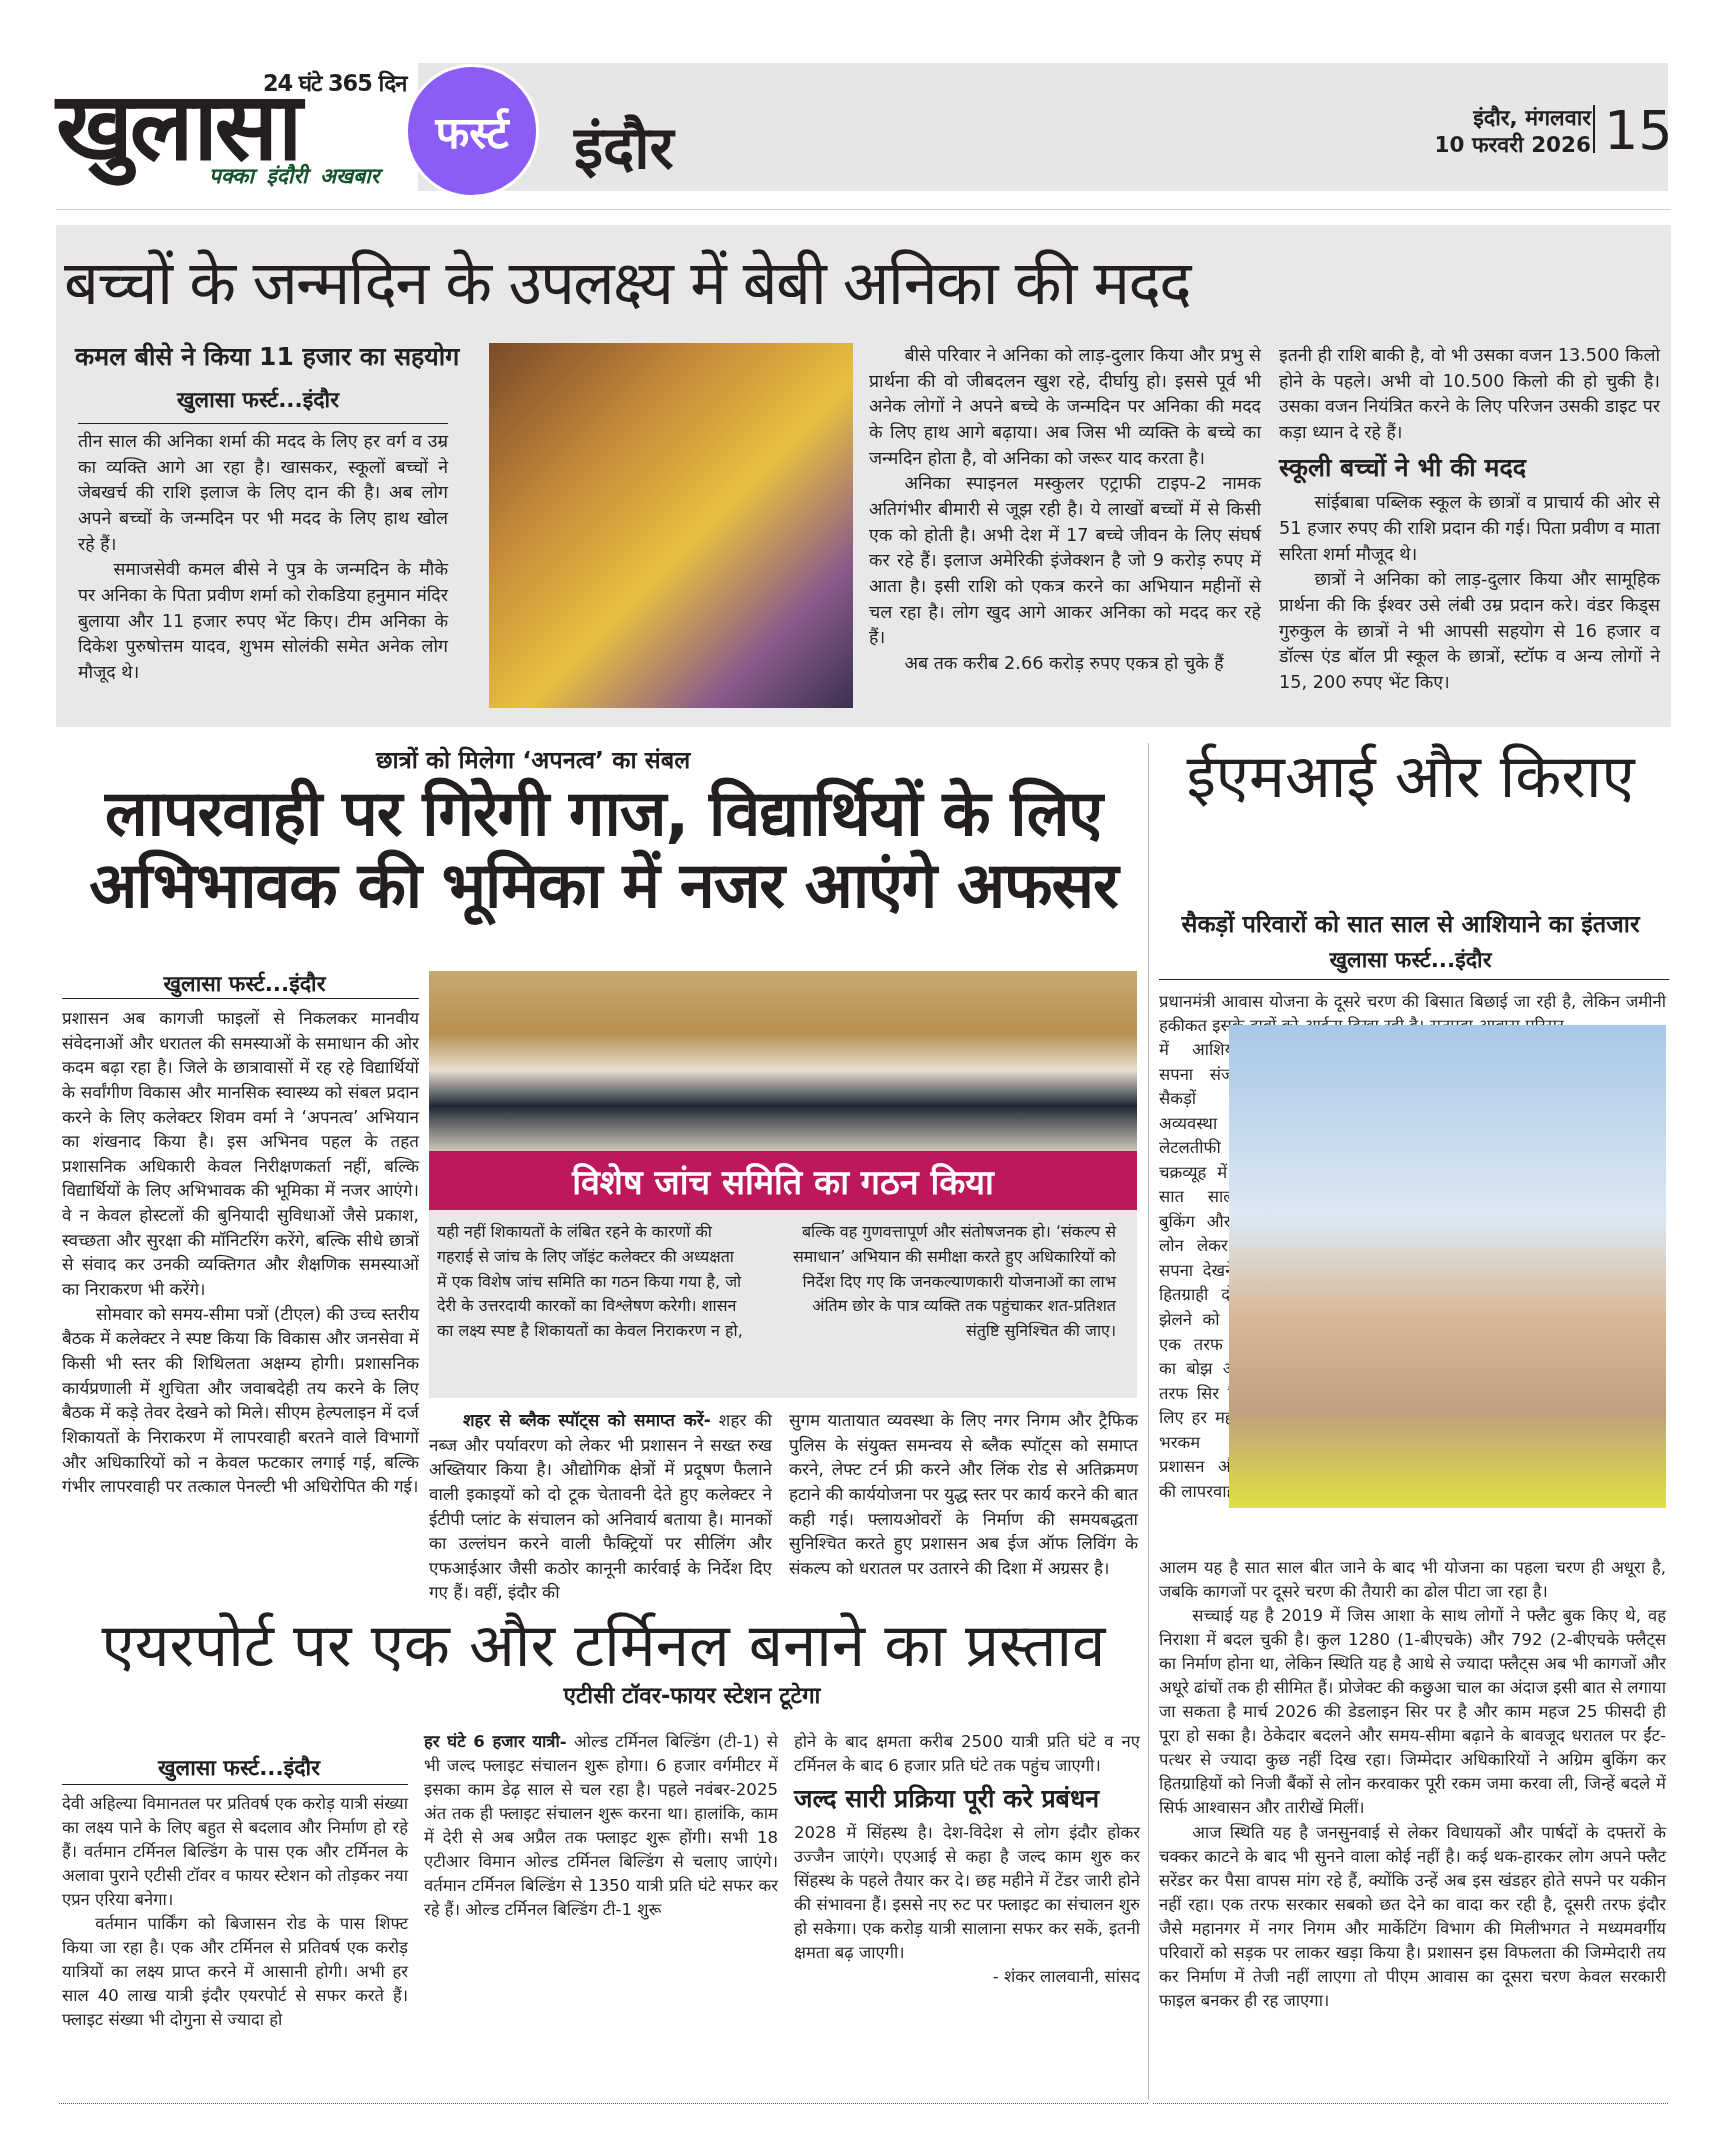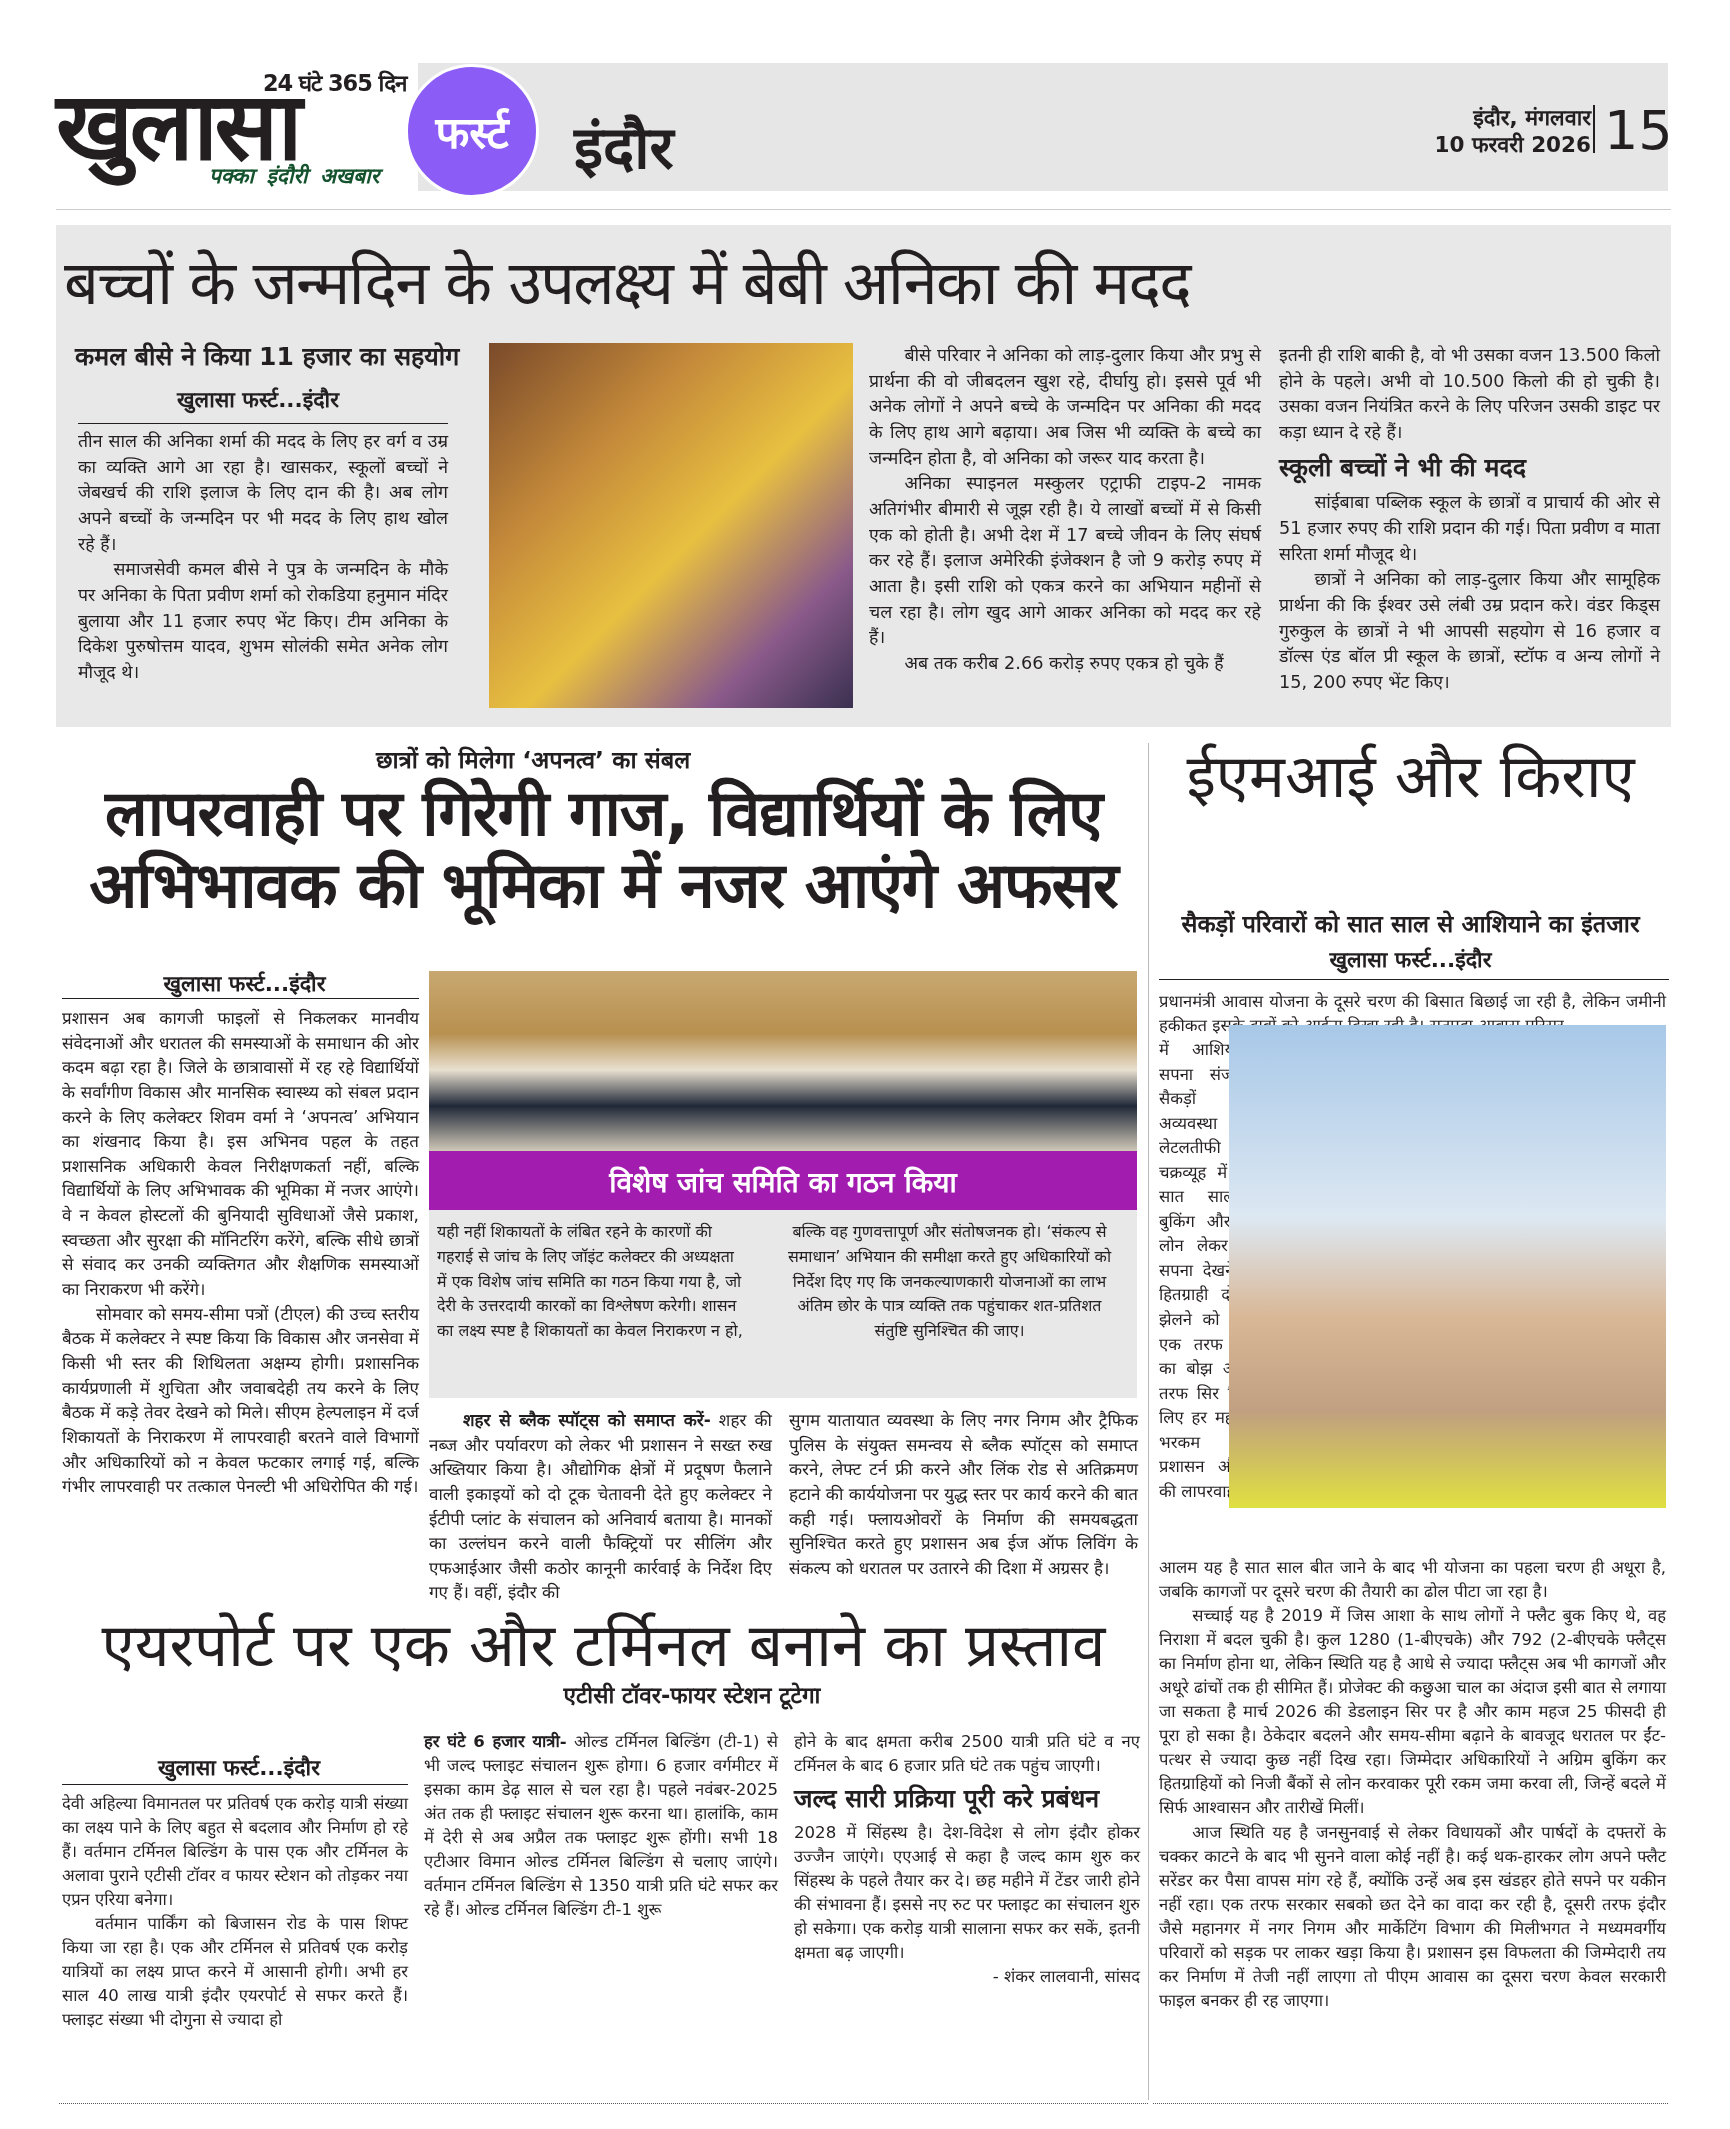--- a/index.html
+++ b/index.html
@@ -26,21 +26,21 @@
   .body p.noindent { text-indent: 0; }
   .photo { background: linear-gradient(135deg, #7a4a2a 0%, #c58a3a 30%, #e8c040 55%, #8a5a8a 80%, #3a3050 100%); }
   .photo2 { background: linear-gradient(180deg, #c8a870 0%, #b89050 35%, #e8e0d0 55%, #202838 75%, #d0c8b8 100%); }
   .photo3 { background: linear-gradient(180deg, #a8c8e8 0%, #dde8f2 40%, #d9b898 60%, #c0a080 80%, #e0e040 100%); }
   .subhead2 { font-size: 25px; font-weight: bold; }
 
   .kicker { left: 376px; top: 743px; font-size: 23.6px; font-weight: bold; }
   .h2 { left: 59px; top: 778px; width: 1089px; font-size: 63px; font-weight: bold; line-height: 1.15; text-align: center; letter-spacing: -1.1px; }
   .h3 { left: 1153px; top: 743px; width: 515px; font-size: 60px; line-height: 1.12; text-align: center; }
   .h3sub { left: 1153px; top: 907px; width: 515px; font-size: 23.6px; font-weight: bold; text-align: center; }
-  .caption-red { background: #a21caf; color: #fff; font-size: 28px; font-weight: bold; text-align: center; display: flex; align-items: center; justify-content: center; }
+  .caption-red { background: #be185d; color: #fff; font-size: 34px; font-weight: bold; text-align: center; display: flex; align-items: center; justify-content: center; }
   .boxed { background: #e8e8e8; }
   .h4 { left: 59px; top: 1615px; width: 1089px; font-size: 60px; line-height: 1; text-align: center; }
   .h4sub { left: 59px; top: 1679px; width: 1089px; text-align: center; font-size: 22.5px; font-weight: bold; padding-left: 177px; }
   .dotted { border-top: 1.6px dotted #555; height: 0; }
   .vsep { width: 1.1px; background: #bbb; }
 </style>
 </head>
 <body>
 
 <div class="abs masthead-bar"></div>
@@ -89,21 +89,21 @@
 <div class="abs byline" style="left:62px; top:968px; width:365px;">खुलासा फर्स्ट...इंदौर</div>
 <div class="abs rule" style="left:62px; top:998px; width:357px; height:0.5px;"></div>
 <div class="abs body" style="left:62px; top:1006px; width:357px; font-size:17px;">
   <p class="noindent">प्रशासन अब कागजी फाइलों से निकलकर मानवीय संवेदनाओं और धरातल की समस्याओं के समाधान की ओर कदम बढ़ा रहा है। जिले के छात्रावासों में रह रहे विद्यार्थियों के सर्वांगीण विकास और मानसिक स्वास्थ्य को संबल प्रदान करने के लिए कलेक्टर शिवम वर्मा ने ‘अपनत्व’ अभियान का शंखनाद किया है। इस अभिनव पहल के तहत प्रशासनिक अधिकारी केवल निरीक्षणकर्ता नहीं, बल्कि विद्यार्थियों के लिए अभिभावक की भूमिका में नजर आएंगे। वे न केवल होस्टलों की बुनियादी सुविधाओं जैसे प्रकाश, स्वच्छता और सुरक्षा की मॉनिटरिंग करेंगे, बल्कि सीधे छात्रों से संवाद कर उनकी व्यक्तिगत और शैक्षणिक समस्याओं का निराकरण भी करेंगे।</p>
   <p>सोमवार को समय-सीमा पत्रों (टीएल) की उच्च स्तरीय बैठक में कलेक्टर ने स्पष्ट किया कि विकास और जनसेवा में किसी भी स्तर की शिथिलता अक्षम्य होगी। प्रशासनिक कार्यप्रणाली में शुचिता और जवाबदेही तय करने के लिए बैठक में कड़े तेवर देखने को मिले। सीएम हेल्पलाइन में दर्ज शिकायतों के निराकरण में लापरवाही बरतने वाले विभागों और अधिकारियों को न केवल फटकार लगाई गई, बल्कि गंभीर लापरवाही पर तत्काल पेनल्टी भी अधिरोपित की गई।</p>
 </div>
 <div class="abs photo2" style="left:429px; top:971px; width:708px; height:180px;"></div>
 <div class="abs caption-red" style="left:429px; top:1151px; width:708px; height:59px;">विशेष जांच समिति का गठन किया</div>
 <div class="abs boxed" style="left:429px; top:1210px; width:708px; height:188px;"></div>
 <div class="abs body" style="left:437px; top:1220px; width:311px; font-size:16px; line-height:1.55; text-align:left;">यही नहीं शिकायतों के लंबित रहने के कारणों की गहराई से जांच के लिए जॉइंट कलेक्टर की अध्यक्षता में एक विशेष जांच समिति का गठन किया गया है, जो देरी के उत्तरदायी कारकों का विश्लेषण करेगी। शासन का लक्ष्य स्पष्ट है शिकायतों का केवल निराकरण न हो,</div>
-<div class="abs body" style="left:783px; top:1220px; width:333px; font-size:16px; line-height:1.55; text-align:center;">बल्कि वह गुणवत्तापूर्ण और संतोषजनक हो। ‘संकल्प से समाधान’ अभियान की समीक्षा करते हुए अधिकारियों को निर्देश दिए गए कि जनकल्याणकारी योजनाओं का लाभ अंतिम छोर के पात्र व्यक्ति तक पहुंचाकर शत-प्रतिशत संतुष्टि सुनिश्चित की जाए।</div>
+<div class="abs body" style="left:783px; top:1220px; width:333px; font-size:16px; line-height:1.55; text-align:right;">बल्कि वह गुणवत्तापूर्ण और संतोषजनक हो। ‘संकल्प से समाधान’ अभियान की समीक्षा करते हुए अधिकारियों को निर्देश दिए गए कि जनकल्याणकारी योजनाओं का लाभ अंतिम छोर के पात्र व्यक्ति तक पहुंचाकर शत-प्रतिशत संतुष्टि सुनिश्चित की जाए।</div>
 <div class="abs body" style="left:429px; top:1408px; width:343px; font-size:17px;">
   <p><b>शहर से ब्लैक स्पॉट्स को समाप्त करें-</b> <span>शहर की नब्ज और पर्यावरण को लेकर भी प्रशासन ने सख्त रुख अख्तियार किया है। औद्योगिक क्षेत्रों में प्रदूषण फैलाने वाली इकाइयों को दो टूक चेतावनी देते हुए कलेक्टर ने ईटीपी प्लांट के संचालन को अनिवार्य बताया है। मानकों का उल्लंघन करने वाली फैक्ट्रियों पर सीलिंग और एफआईआर जैसी कठोर कानूनी कार्रवाई के निर्देश दिए गए हैं। वहीं, इंदौर की</span></p>
 </div>
 <div class="abs body" style="left:789px; top:1408px; width:349px; font-size:17px;">
   <p class="noindent">सुगम यातायात व्यवस्था के लिए नगर निगम और ट्रैफिक पुलिस के संयुक्त समन्वय से ब्लैक स्पॉट्स को समाप्त करने, लेफ्ट टर्न फ्री करने और लिंक रोड से अतिक्रमण हटाने की कार्ययोजना पर युद्ध स्तर पर कार्य करने की बात कही गई। फ्लायओवरों के निर्माण की समयबद्धता सुनिश्चित करते हुए प्रशासन अब ईज ऑफ लिविंग के संकल्प को धरातल पर उतारने की दिशा में अग्रसर है।</p>
 </div>
 
 <div class="abs vsep" style="left:1148px; top:743px; height:1357px;"></div>
 <div class="abs h3">
   <div>ईएमआई और किराए</div>

